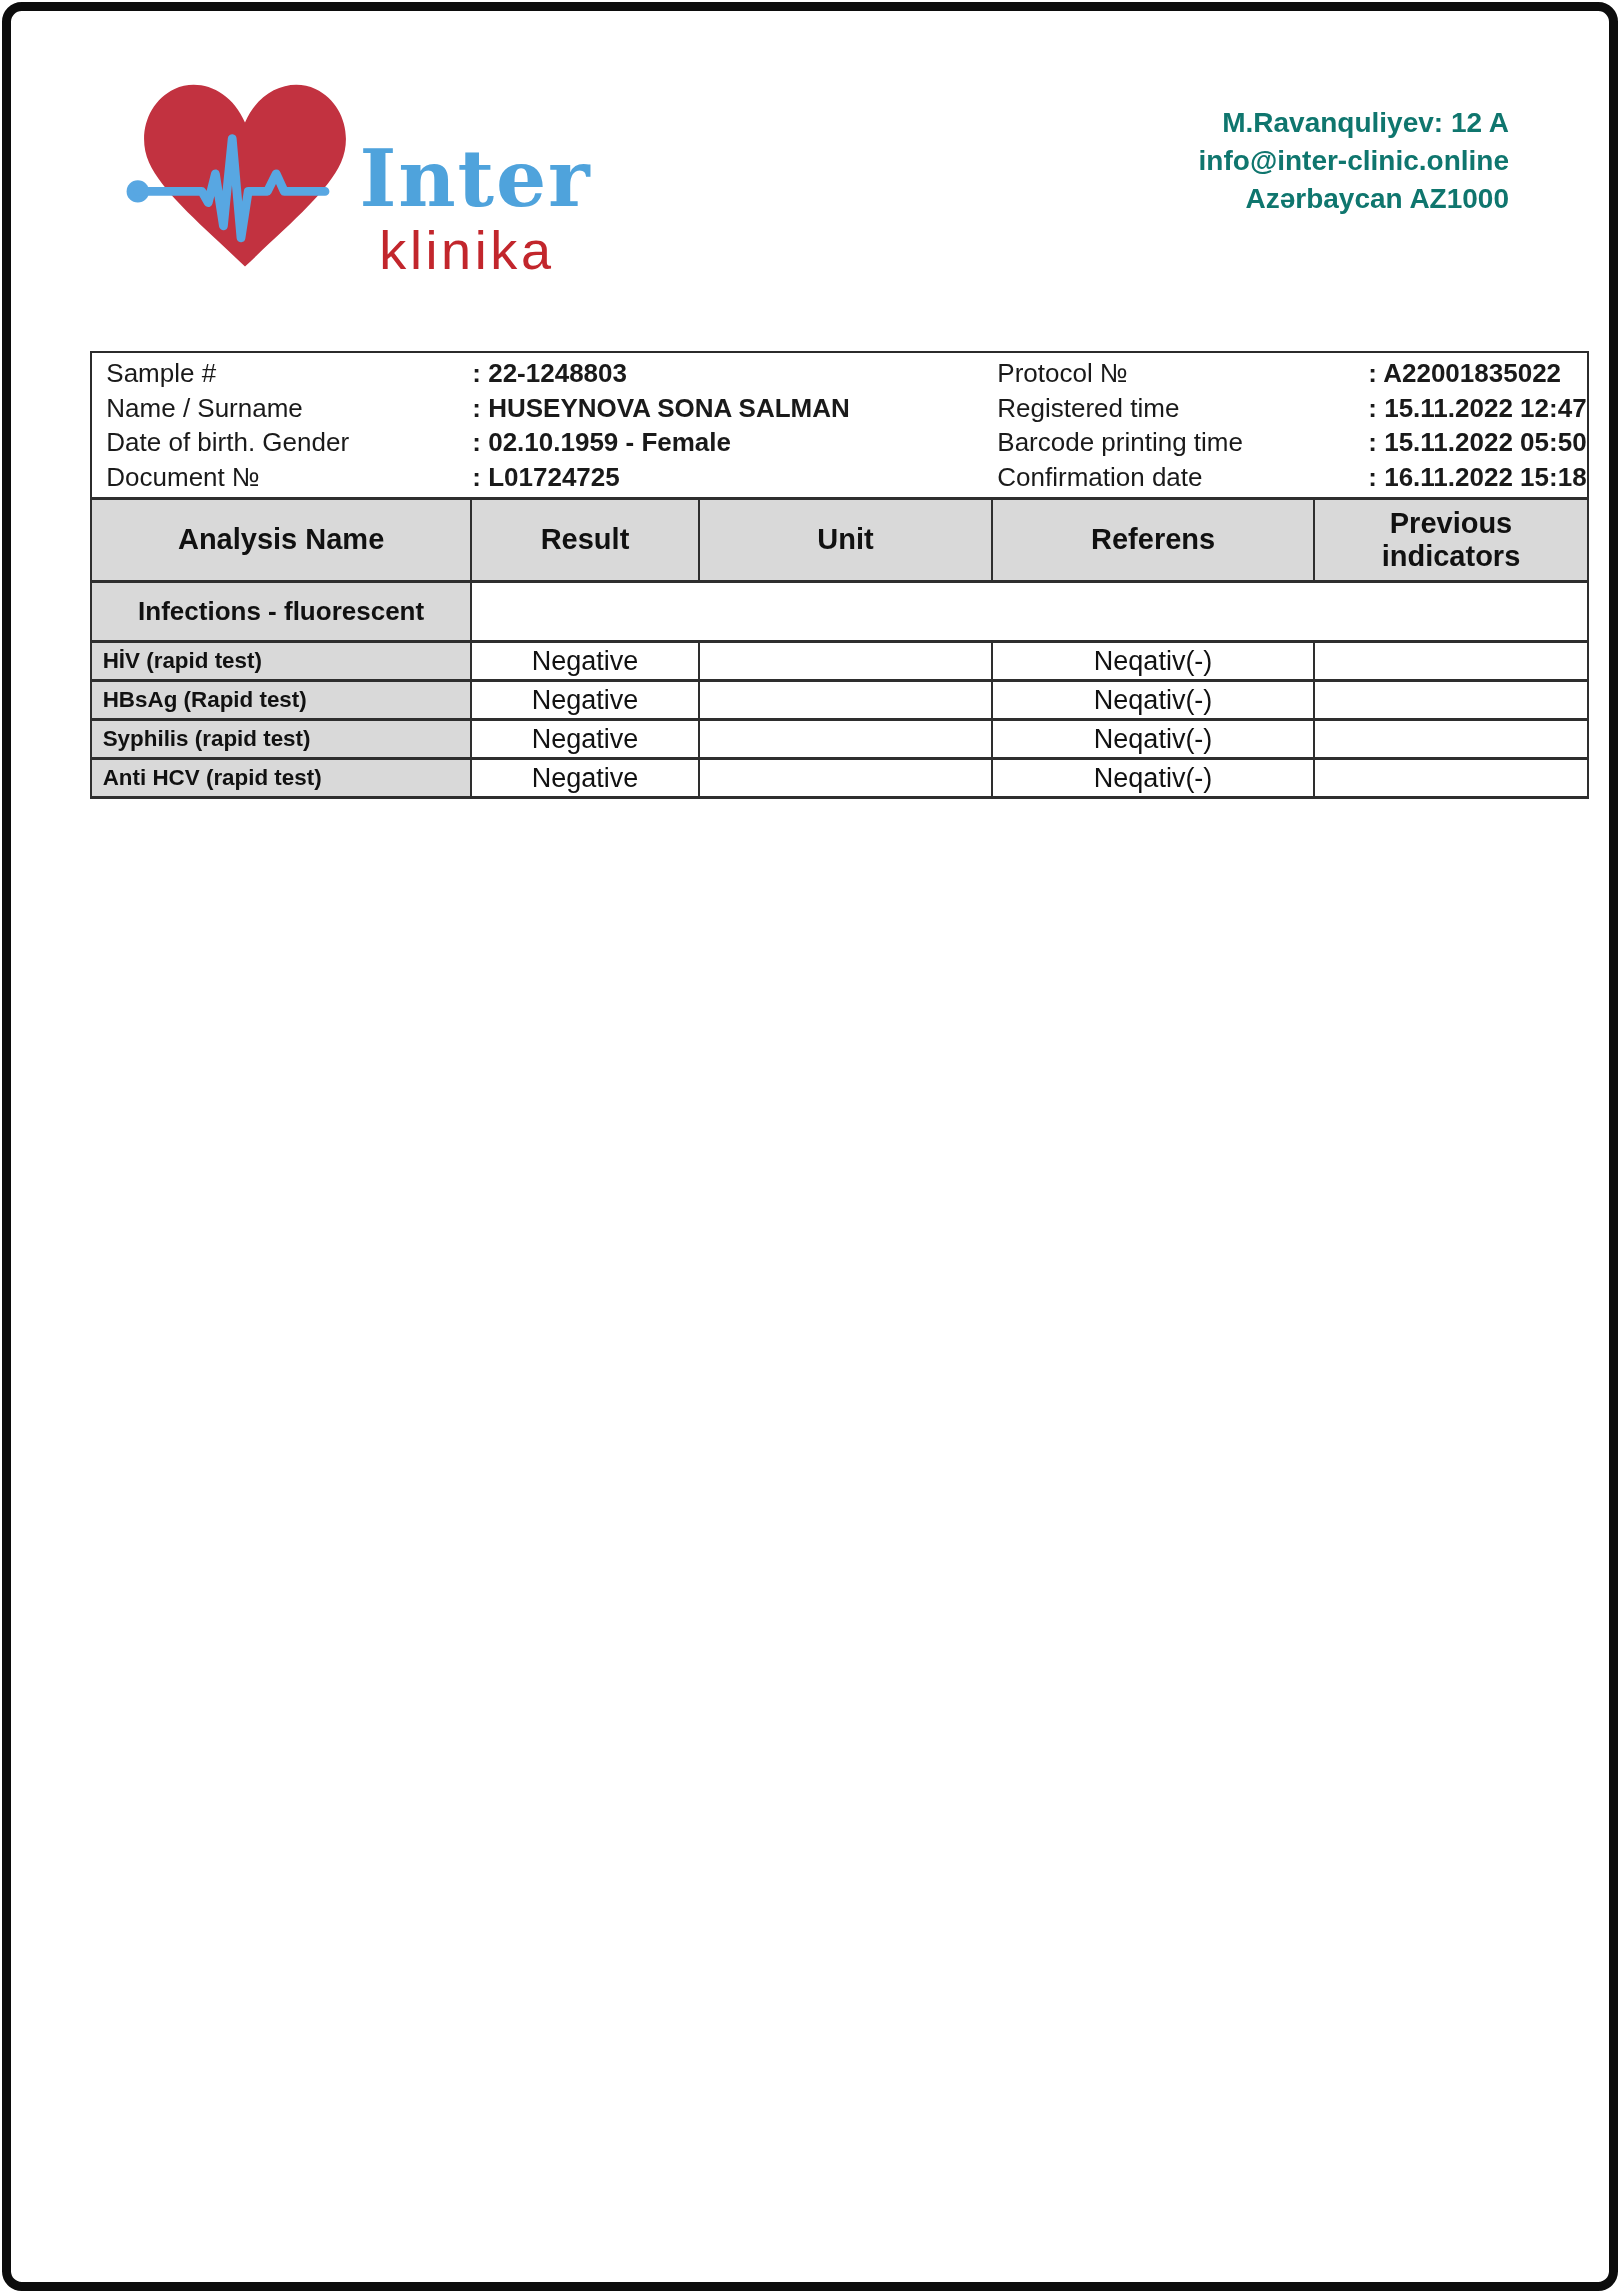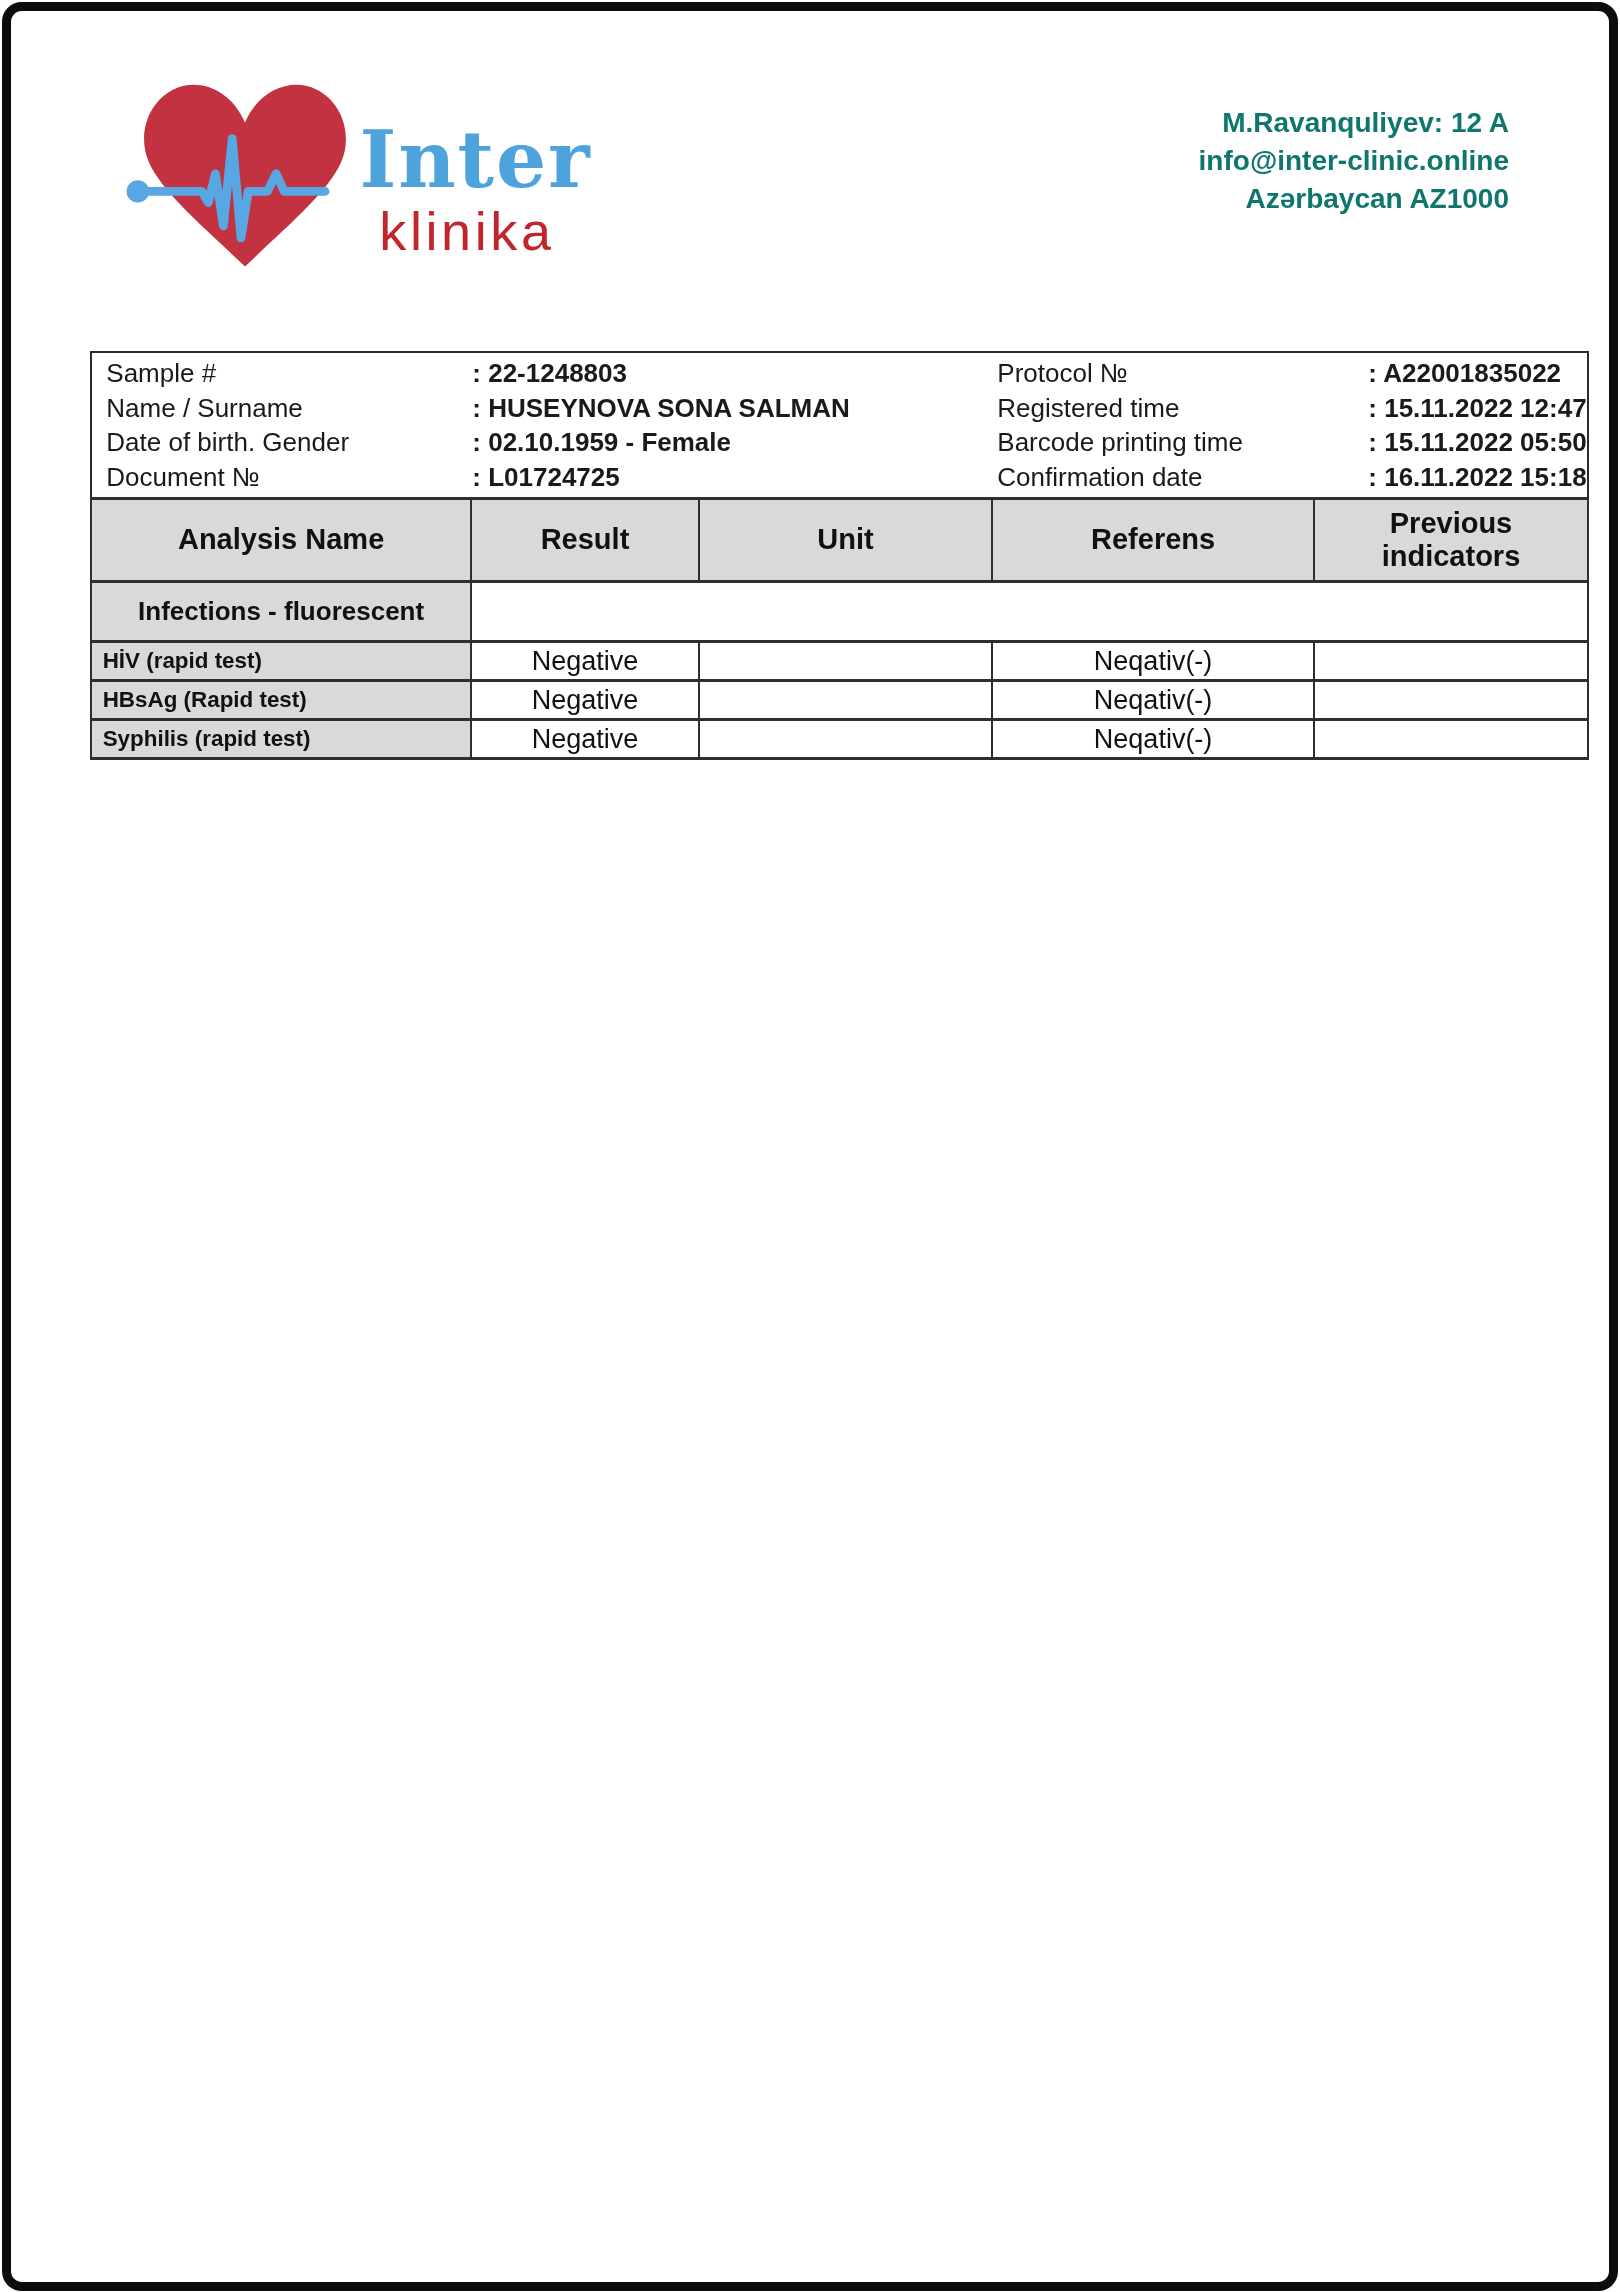--- a/index.html
+++ b/index.html
@@ -21,21 +21,21 @@
     pointer-events: none;
     z-index: 10;
   }
 
   
   .logo {
     position: absolute;
     left: 125px;
     top: 73px;
     display: flex;
-    align-items: center;
+    align-items: flex-end;
   }
   .logo svg { display: block; }
   .logo-text { margin-left: -5.4px; padding-top: 30px; }
   .logo-inter {
     font-family: "DejaVu Serif", serif;
     font-weight: bold;
     font-size: 79px;
     line-height: 0.95;
     color: #4fa3dc;
     letter-spacing: 1.8px;
@@ -220,16 +220,23 @@
         <td class="val-cell">Neqativ(-)</td>
         <td class="val-cell"></td>
       </tr>
       <tr>
         <td class="name-cell">Syphilis (rapid test)</td>
         <td class="val-cell">Negative</td>
         <td class="val-cell"></td>
         <td class="val-cell">Neqativ(-)</td>
         <td class="val-cell"></td>
       </tr>
+      <tr>
+        <td class="name-cell">Anti HCV (rapid test)</td>
+        <td class="val-cell">Negative</td>
+        <td class="val-cell"></td>
+        <td class="val-cell">Neqativ(-)</td>
+        <td class="val-cell"></td>
+      </tr>
     </tbody>
   </table>
 </div>
 
 
 </body></html>

